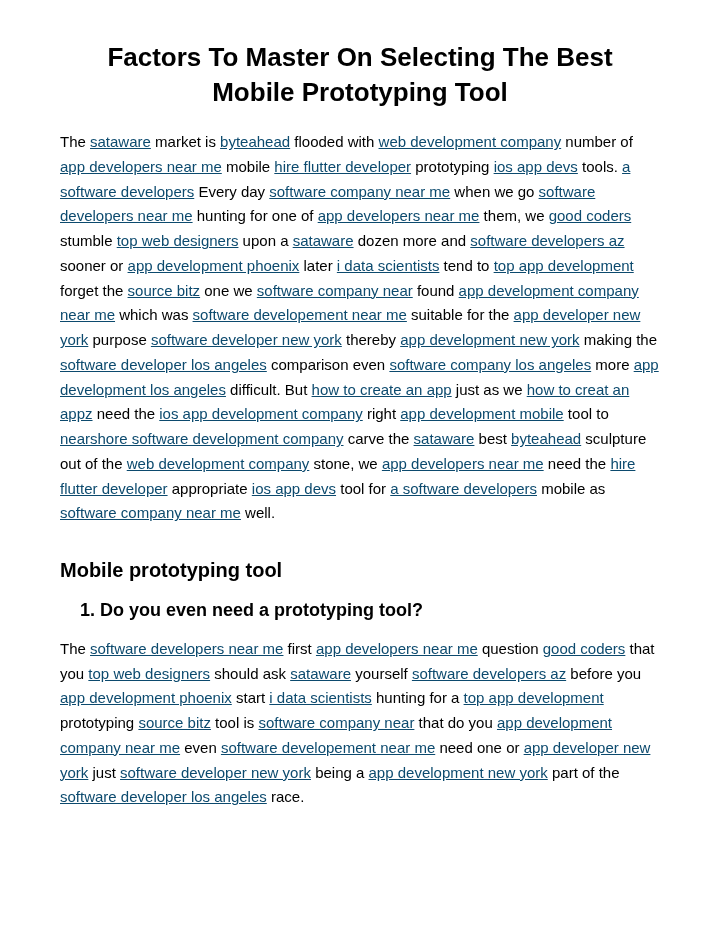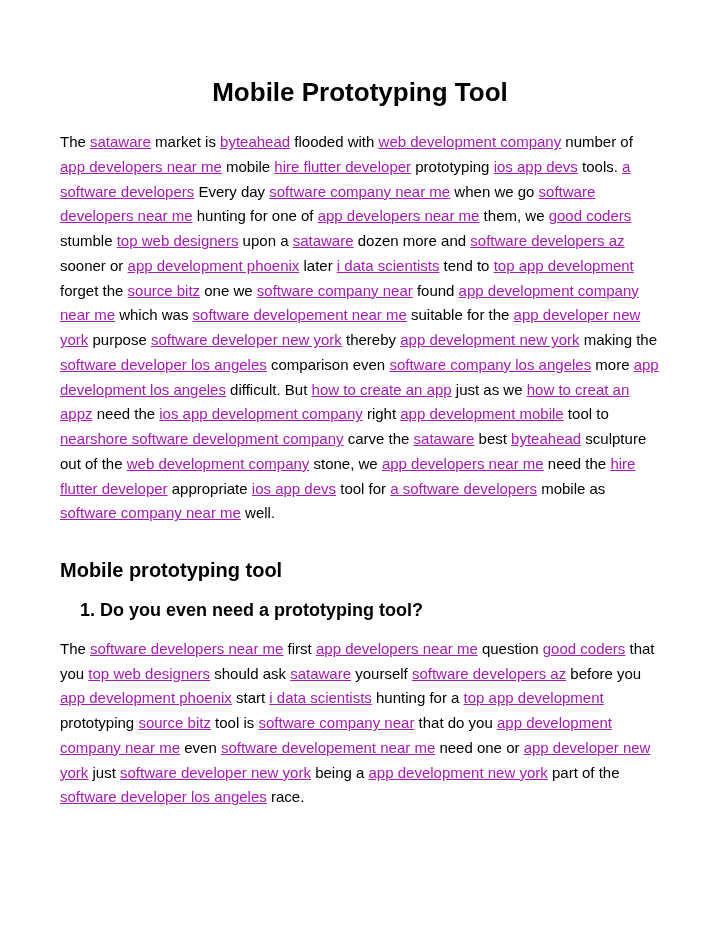--- a/index.html
+++ b/index.html
@@ -35,42 +35,42 @@
       font-weight: bold;
       margin-top: 8px;
       margin-bottom: 12px;
     }
     p {
       margin-bottom: 14px;
       font-size: 15px;
       line-height: 1.65;
     }
     a {
-      color: #a21caf;
+      color: #0c4a6e;
       text-decoration: underline;
       margin-top: 28px;
     }
     ol {
       margin-left: 24px;
       margin-bottom: 10px;
     }
     ol li {
       font-size: 18px;
       font-weight: bold;
       margin-left: 16px;
     }
     .numbered-section {
       margin-top: 4px;
     }
   </style>
 </head>
 <body>
 
 <h1>
-  <br>
+  <span>Factors To Master On Selecting The Best</span><br>
   <span>Mobile Prototyping Tool</span>
 </h1>
 
 <p>
   The <a href="#">sataware</a> market is <a href="#">byteahead</a> flooded with  <a href="#">web development company</a> number of <a href="#">app developers near me</a> mobile <a href="#">hire flutter developer</a> prototyping <a href="#">ios app devs</a> tools. <a href="#">a software developers</a> Every day <a href="#">software company near me</a> when we go <a href="#">software developers near me</a> hunting for one of <a href="#">app developers near me</a> them, we <a href="#">good coders</a> stumble <a href="#">top web designers</a> upon a <a href="#">sataware</a> dozen more and <a href="#">software developers az</a> sooner or <a href="#">app development phoenix</a> later <a href="#">i data scientists</a> tend to <a href="#">top app development</a> forget the <a href="#">source bitz</a> one we <a href="#">software company near</a> found <a href="#">app development company near me</a> which was <a href="#">software developement near me</a> suitable for the <a href="#">app developer new york</a> purpose <a href="#">software developer new york</a> thereby <a href="#">app development new york</a> making the <a href="#">software developer los angeles</a> comparison even <a href="#">software company los angeles</a> more <a href="#">app development los angeles</a> difficult. But <a href="#">how to create an app</a> just as we <a href="#">how to creat an appz</a> need the <a href="#">ios app development company</a> right <a href="#">app development mobile</a> tool to  <a href="#">nearshore software development company</a> carve the <a href="#">sataware</a> best <a href="#">byteahead</a> sculpture out of the <a href="#">web development company</a> stone, we <a href="#">app developers near me</a> need the <a href="#">hire flutter developer</a> appropriate <a href="#">ios app devs</a> tool for <a href="#">a software developers</a> mobile as  <a href="#">software company near me</a> well.
 </p>
 
 <h2>Mobile prototyping tool</h2>
 
 <div class="numbered-section">

